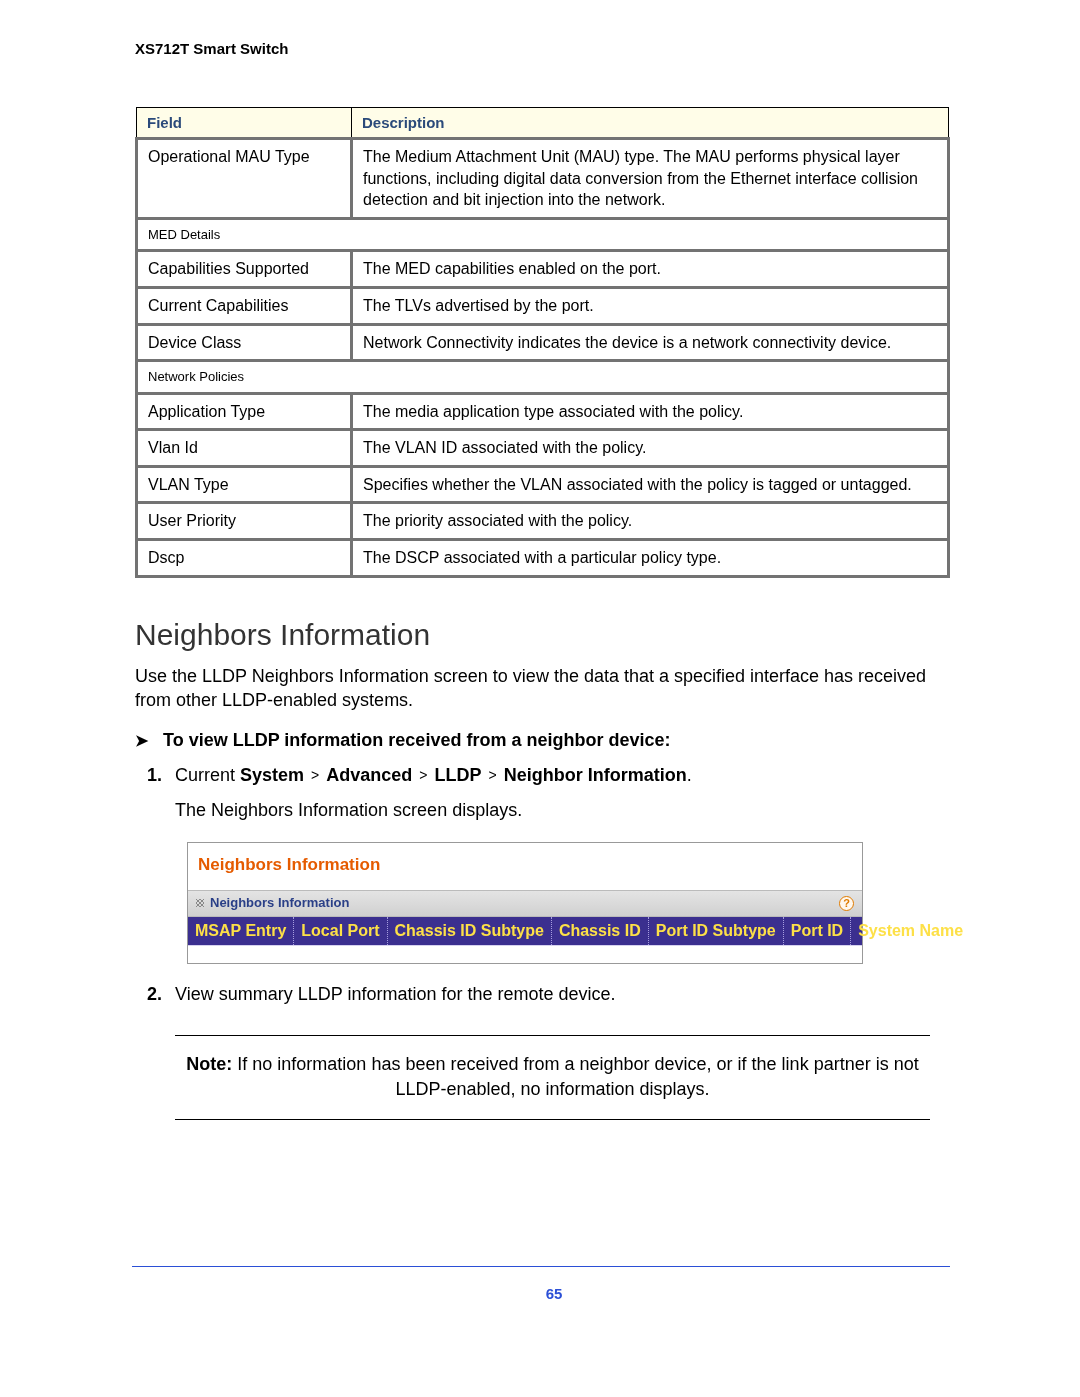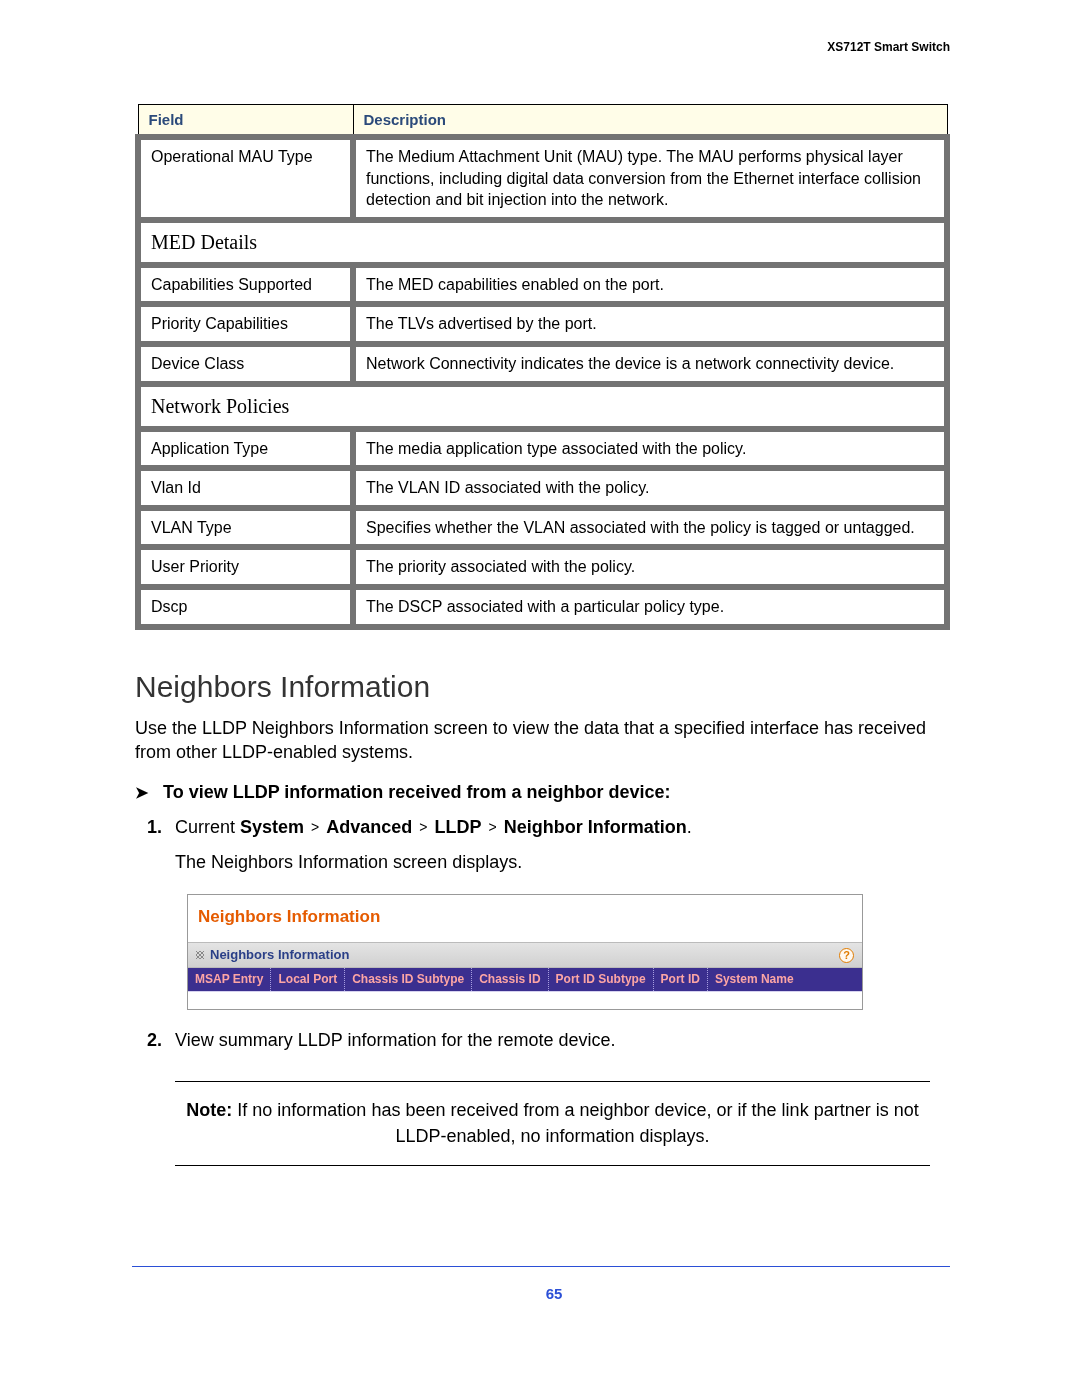--- a/index.html
+++ b/index.html
@@ -9,51 +9,50 @@
     font-family: Arial, Helvetica, sans-serif;
     color: #000;
     width: 1080px;
     height: 1397px;
     position: relative;
   }
   .page {
     padding: 40px 130px 0 135px;
   }
   .header-title {
-    text-align: right;
-    font-weight: bold;
-    font-size: 12px;
+    text-align: left;
+    font-weight: bold;
+    font-size: 15px;
     margin-bottom: 50px;
   }
   table.field-table {
     border-collapse: collapse;
     width: 100%;
     margin-bottom: 40px;
     font-size: 16px;
     border-radius: 27px;
   }
   table.field-table th {
     background: #fffde8;
     color: #2b4a7a;
     text-align: left;
     font-weight: bold;
     padding: 6px 10px;
     border: 1px solid #000;
     font-size: 15px;
   }
   table.field-table td {
-    border: 6px solid #737373;
+    border: 3px solid #737373;
     padding: 6px 10px;
     vertical-align: top;
     line-height: 1.35;
   }
   table.field-table td.field-col { width: 215px; }
   table.field-table td.span-row {
-    font-size: 20px;
-    font-family: Liberation Serif, serif;
+    font-size: 13px;
   }
   h2.section-h {
     font-family: "Trebuchet MS", Verdana, sans-serif;
     font-weight: normal;
     color: #333;
     font-size: 30px;
     margin: 10px 0 12px 0;
   }
   p.body {
     font-size: 18px;
@@ -133,23 +132,23 @@
   .help-icon {
     width: 15px; height: 15px; border-radius: 50%;
     border: 1.5px solid #e07b00;
     color: #e07b00;
     font-size: 11px; font-weight: bold;
     display: inline-flex; align-items: center; justify-content: center;
     background: #fff8ef;
   }
   .ui-colhead {
     background: #3b2f8f;
-    color: #fca5a5;
-    font-weight: bold;
-    font-size: 12px;
+    color: #fde047;
+    font-weight: bold;
+    font-size: 16px;
     display: flex;
   }
   .ui-colhead div {
     padding: 3px 7px;
     border-right: 1px dotted #a79ee0;
     white-space: nowrap;
   }
   .ui-colhead div:last-child { border-right: none; flex: 1; }
   .ui-blankrow { height: 18px; background: #fff; border-top:1px solid #d6d2ef;}
   .note-block {
@@ -197,21 +196,21 @@
         <td>The Medium Attachment Unit (MAU) type. The MAU performs physical layer functions, including digital data conversion from the Ethernet interface collision detection and bit injection into the network.</td>
       </tr>
       <tr>
         <td colspan="2" class="span-row">MED Details</td>
       </tr>
       <tr>
         <td class="field-col">Capabilities Supported</td>
         <td>The MED capabilities enabled on the port.</td>
       </tr>
       <tr>
-        <td class="field-col">Priority Capabilities</td>
+        <td class="field-col">Current Capabilities</td>
         <td>The TLVs advertised by the port.</td>
       </tr>
       <tr>
         <td class="field-col">Device Class</td>
         <td>Network Connectivity indicates the device is a network connectivity device.</td>
       </tr>
       <tr>
         <td colspan="2" class="span-row">Network Policies</td>
       </tr>
       <tr>

